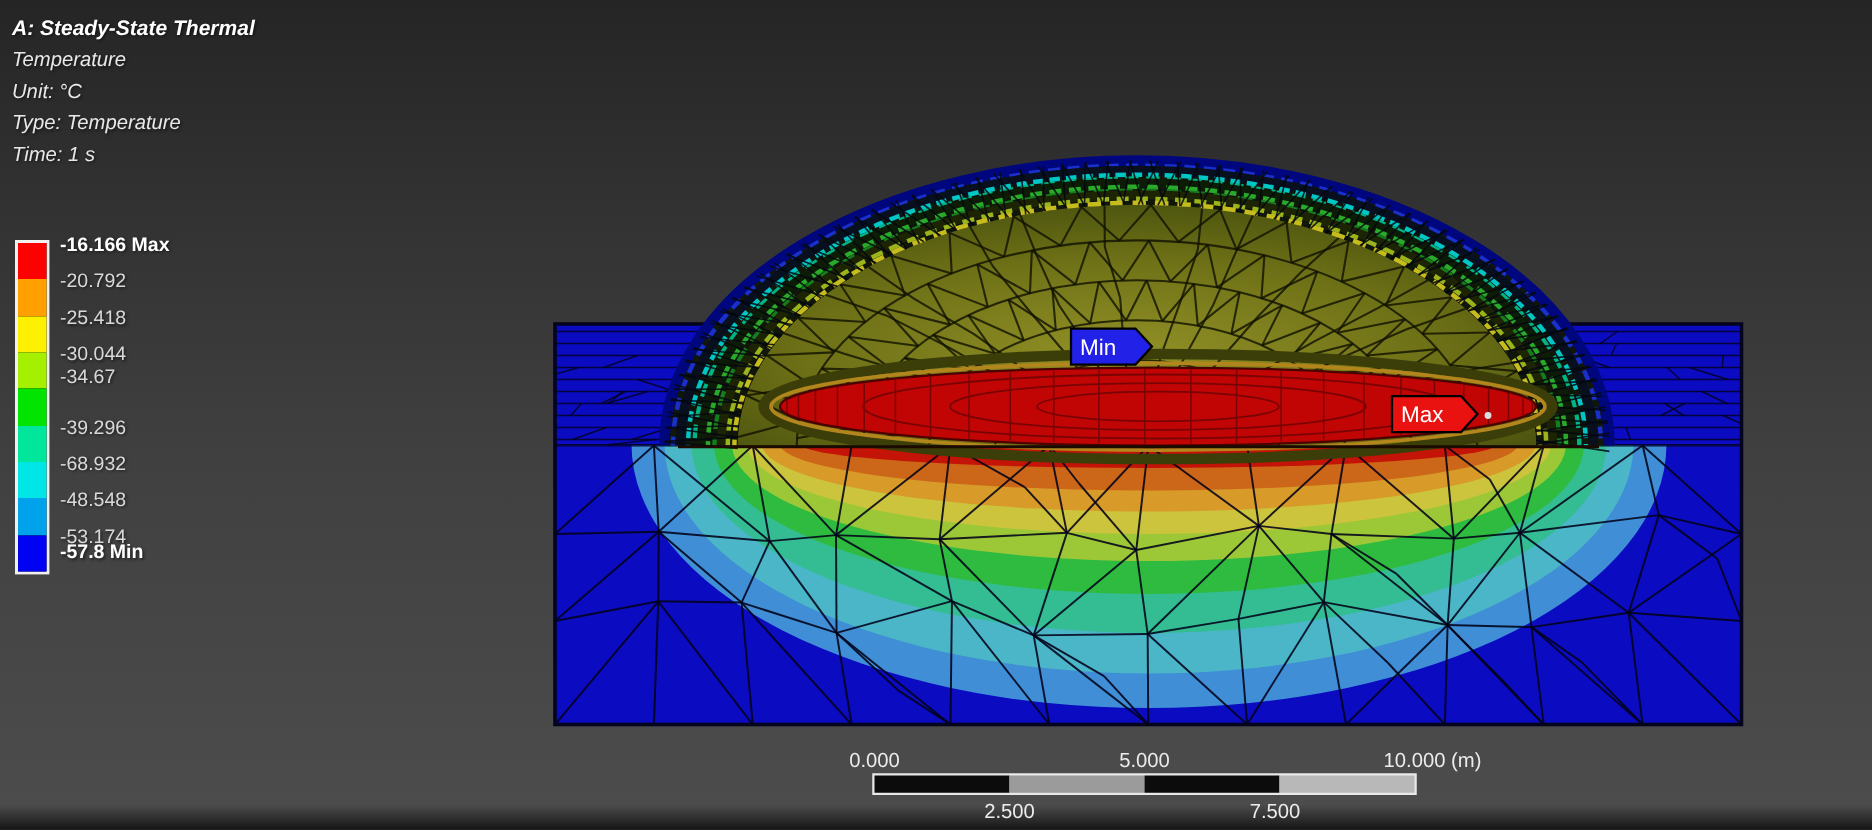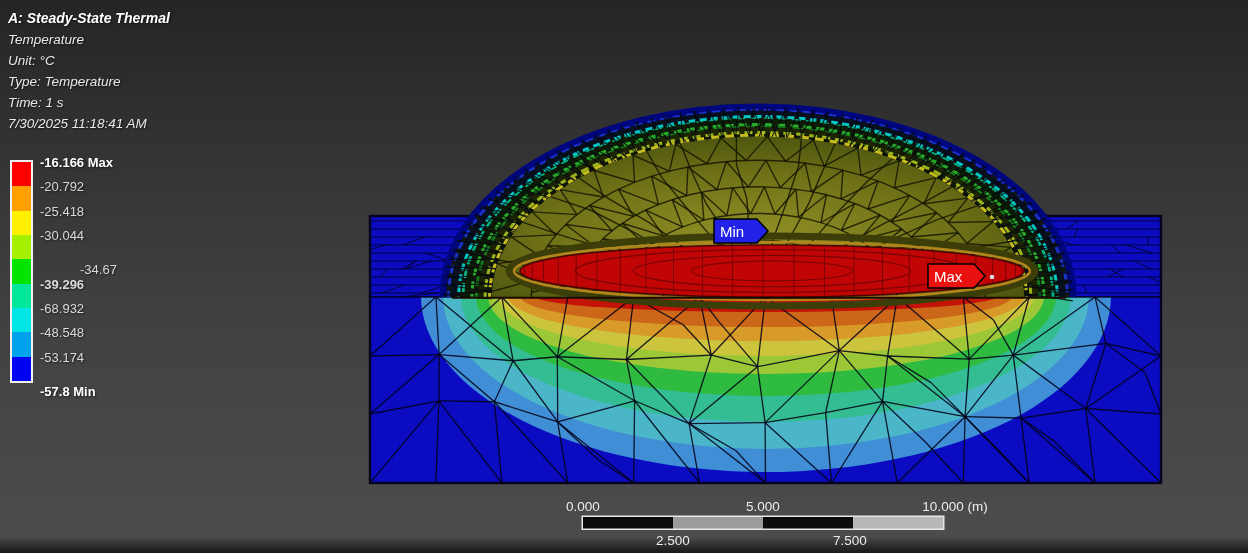--- a/index.html
+++ b/index.html
@@ -668,40 +668,39 @@
         <text x="850" y="545" fill="#ececec" font-size="13.5" text-anchor="middle" font-family="&quot;Liberation Sans&quot;,sans-serif">7.500</text>
       </g>
     </svg>
 
   <div id="header">
     <div class="title txt">A: Steady-State Thermal</div>
     <div class="txt">Temperature</div>
     <div class="txt">Unit: °C</div>
     <div class="txt">Type: Temperature</div>
     <div class="txt">Time: 1 s</div>
-    <div class="txt">7/30/2025 11:18:41 AM</div>
   </div>
 
   <div id="legend">
     <div id="legend-bar" style="border-color: rgb(240, 240, 240);">
         <div class="legend-cell" style="height: 24.3333px; background: rgb(253, 0, 0);"></div>
         <div class="legend-cell" style="height: 24.3333px; background: rgb(255, 160, 0);"></div>
         <div class="legend-cell" style="height: 24.3333px; background: rgb(253, 240, 0);"></div>
         <div class="legend-cell" style="height: 24.3333px; background: rgb(164, 240, 0);"></div>
         <div class="legend-cell" style="height: 24.3333px; background: rgb(0, 228, 0);"></div>
         <div class="legend-cell" style="height: 24.3333px; background: rgb(0, 230, 154);"></div>
         <div class="legend-cell" style="height: 24.3333px; background: rgb(0, 230, 230);"></div>
         <div class="legend-cell" style="height: 24.3333px; background: rgb(0, 162, 236);"></div>
         <div class="legend-cell" style="height: 24.3333px; background: rgb(2, 2, 242);"></div>
       </div>
   <div class="legend-label bold" style="top: -5px;">-16.166 Max</div>
       <div class="legend-label" style="top: 19.3333px;">-20.792</div>
       <div class="legend-label" style="top: 43.6667px;">-25.418</div>
       <div class="legend-label" style="top: 68px;">-30.044</div>
-      <div class="legend-label" style="top: 102px; margin-left: 40px;">-34.67</div>
-      <div class="legend-label" style="top: 116.667px; font-weight: bold;">-39.296</div>
+      <div class="legend-label" style="top: 83px;">-34.67</div>
+      <div class="legend-label" style="top: 116.667px;">-39.296</div>
       <div class="legend-label" style="top: 141px;">-68.932</div>
       <div class="legend-label" style="top: 165.333px;">-48.548</div>
       <div class="legend-label" style="top: 189.667px;">-53.174</div>
-      <div class="legend-label bold" style="top: 224px;">-57.8 Min</div>
+      <div class="legend-label bold" style="top: 200px;">-57.8 Min</div>
     </div>
 
 </div>
 
 </body></html>

